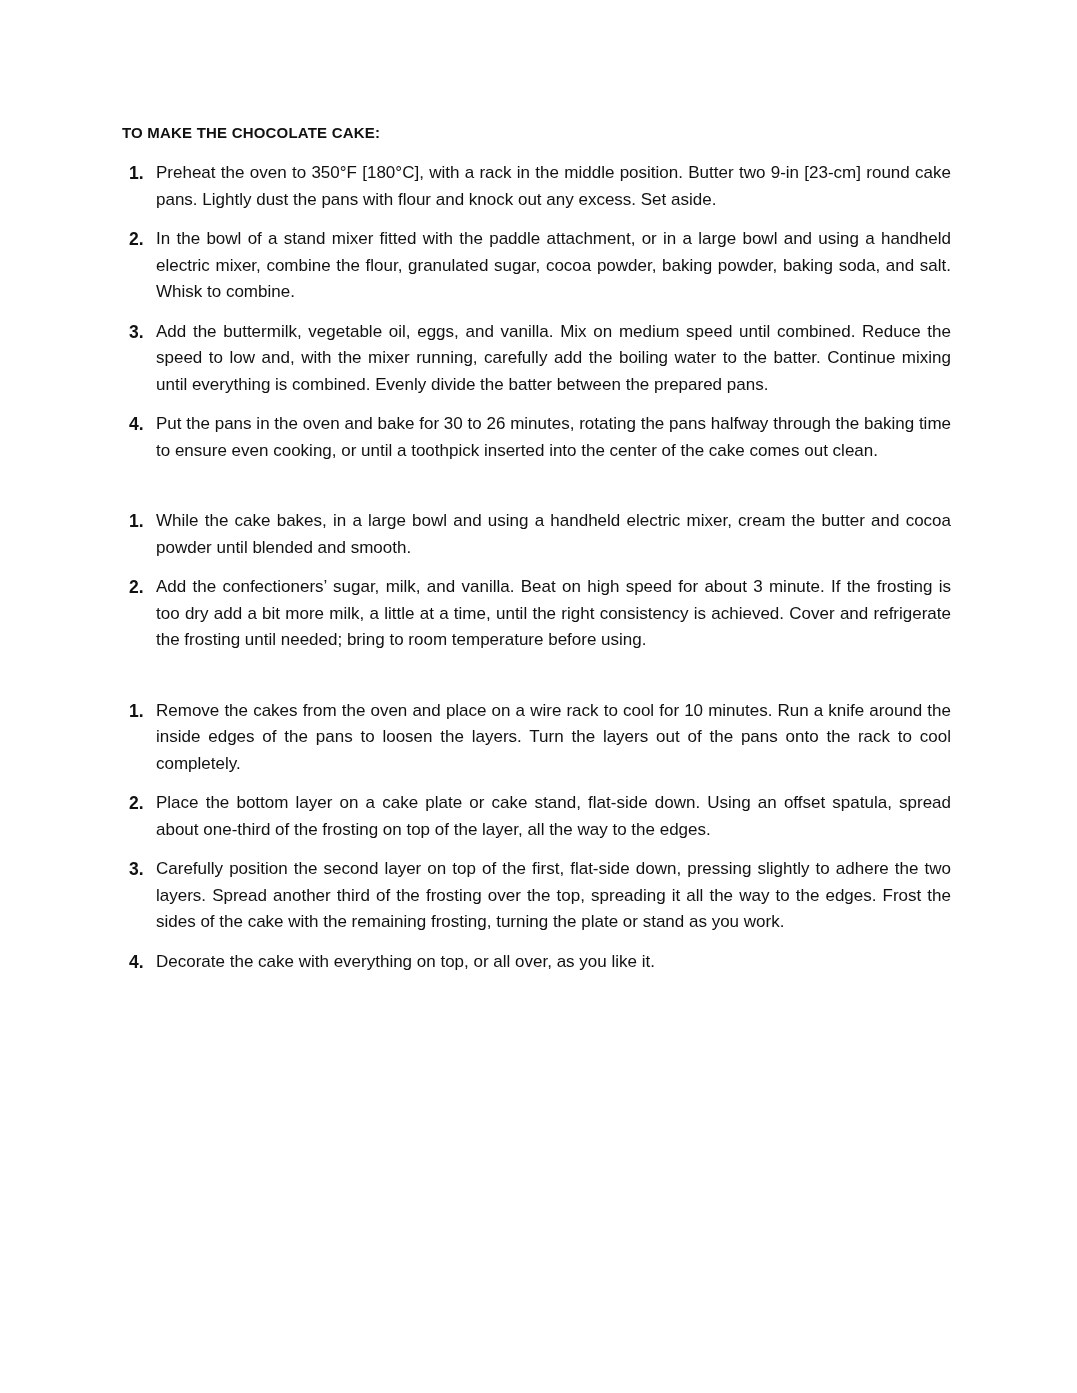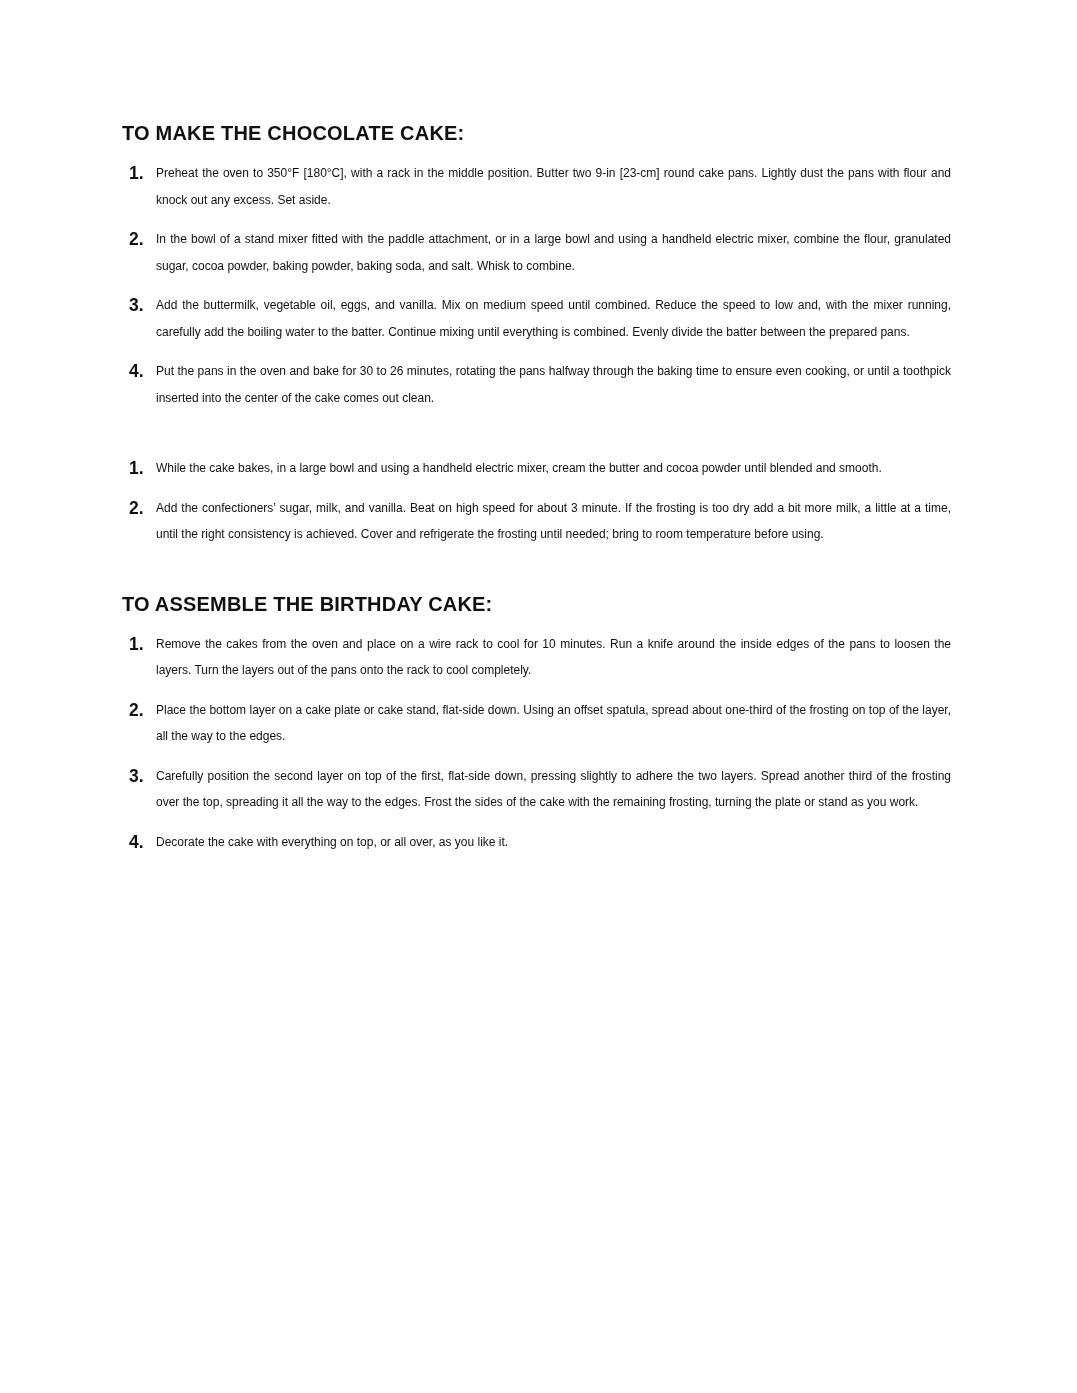--- a/index.html
+++ b/index.html
@@ -18,21 +18,21 @@
     box-sizing: border-box;
     width: 1077px;
     height: 1393px;
     padding: 121px 126px 0 122px;
     background: #ffffff;
   }
   .section {
     margin-bottom: 44px;
   }
   .section-heading {
-    font-size: 20px;
+    font-size: 15px;
     line-height: 24px;
     font-weight: 700;
     letter-spacing: 0.2px;
     margin: 0 0 15px 0;
   }
   .step {
     display: flex;
     margin: 0 0 13px 0;
     padding-left: 7px;
   }
@@ -41,21 +41,21 @@
     min-width: 21px;
     font-weight: 700;
     font-size: 17.5px;
     line-height: 26.5px;
     padding-right: 6px;
     text-align: left;
     white-space: nowrap;
   }
   .step-text {
     flex: 1 1 auto;
-    font-size: 12px;
+    font-size: 17px;
     line-height: 26.5px;
     text-align: justify;
     text-justify: inter-word;
   }
 </style>
 </head>
 <body>
 
 <div class="page">
   <div>
@@ -92,21 +92,20 @@
   </div>
 
   <div class="step">
     <span class="step-number">2.</span>
     <span class="step-text">Add the confectioners’ sugar, milk, and vanilla. Beat on high speed for about 3 minute. If the frosting is too dry add a bit more milk, a little at a time, until the right consistency is achieved. Cover and refrigerate the frosting until needed; bring to room temperature before using.</span>
   </div>
 </div>
   </div>
 
   <div class="section">
-    <h2 class="section-heading">TO ASSEMBLE THE BIRTHDAY CAKE:</h2>
     <div>
   <div class="step">
     <span class="step-number">1.</span>
     <span class="step-text">Remove the cakes from the oven and place on a wire rack to cool for 10 minutes. Run a knife around the inside edges of the pans to loosen the layers. Turn the layers out of the pans onto the rack to cool completely.</span>
   </div>
 
   <div class="step">
     <span class="step-number">2.</span>
     <span class="step-text">Place the bottom layer on a cake plate or cake stand, flat-side down. Using an offset spatula, spread about one-third of the frosting on top of the layer, all the way to the edges.</span>
   </div>

